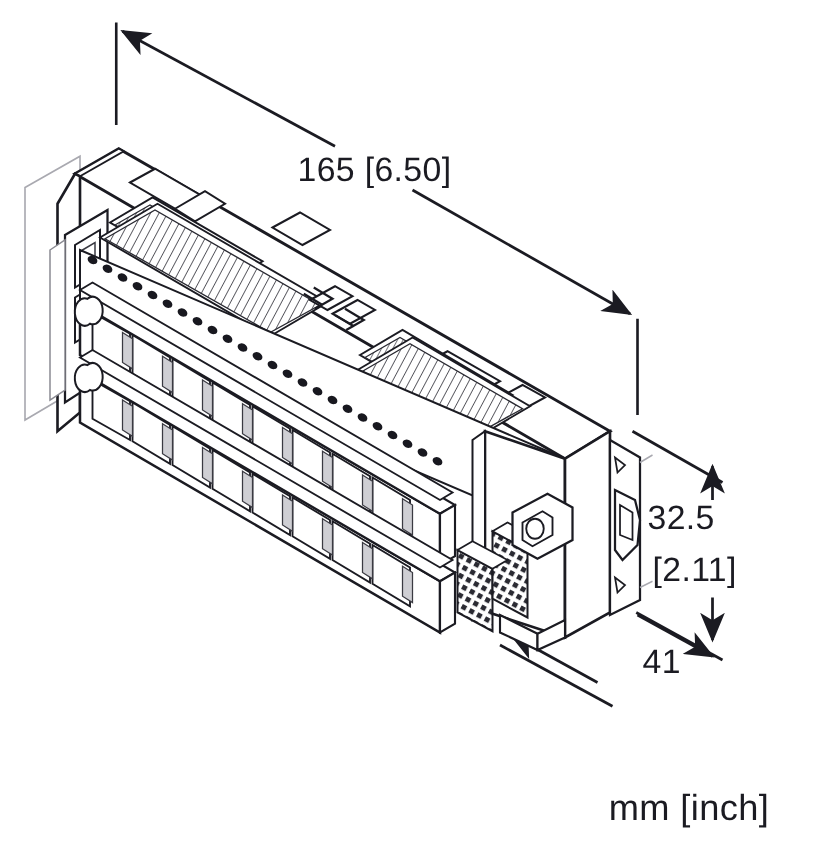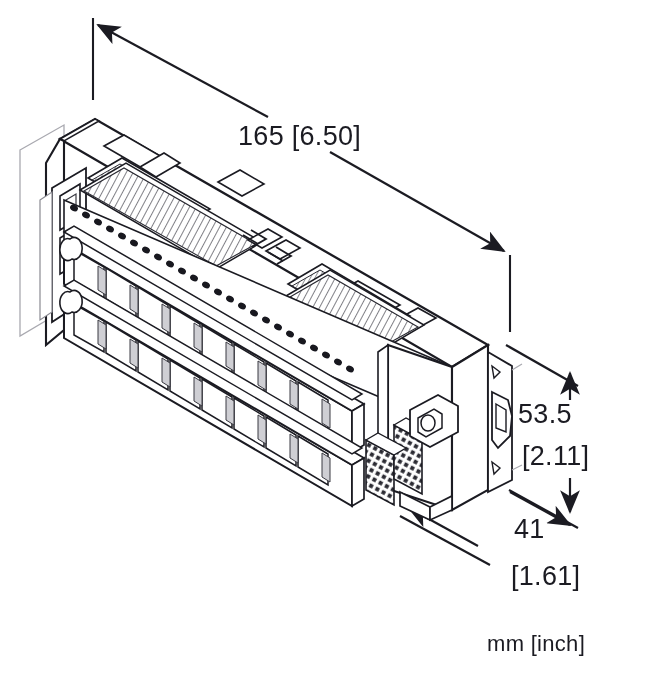--- a/index.html
+++ b/index.html
@@ -30,21 +30,21 @@
     font-weight: 400;
     letter-spacing: 0.3px;
     white-space: nowrap;
     line-height: 1.05;
   }
   #dim-length-label { left: 238px; top: 122px; }
   #dim-height-label { left: 518px; top: 400px; }
   #dim-height-sub-label { left: 522px; top: 442px; }
   #dim-depth-label { left: 514px; top: 515px; }
   #dim-depth-sub-label { left: 511px; top: 562px; }
-  #units-caption { left: 487px; top: 632px; font-size: 22px; text-align: center; }
+  #units-caption { left: 487px; top: 632px; font-size: 29px; text-align: center; }
 </style>
 </head>
 <body>
 
 <div id="page">
 
   <svg id="drawing-svg" viewBox="0 0 660 691">
     <defs>
       <marker id="arrowFilled" viewBox="0 0 12 10" refX="11" refY="5" markerWidth="11" markerHeight="9" orient="auto-start-reverse">
         <path d="M0,0 L12,5 L0,10 L3,5 Z" fill="#1b1b22"></path>
@@ -266,23 +266,22 @@
 
       <g fill="none" stroke="#a9a9b0" stroke-width="1.2">
         <path d="M512,370 L522,364"></path>
         <path d="M512,470 L522,465"></path>
       </g>
     </g>
   </svg>
 
   <div class="dim-text" id="dim-length-label">165 [6.50]</div>
 
-  <div class="dim-text" id="dim-height-label">53.5</div>
+  <div class="dim-text" id="dim-height-label">32.5</div>
 
   <div class="dim-text" id="dim-height-sub-label">[2.11]</div>
 
   <div class="dim-text" id="dim-depth-label">41</div>
 
-  <div class="dim-text" id="dim-depth-sub-label">[1.61]</div>
 
   <div class="dim-text" id="units-caption">mm [inch]</div>
 
 </div>
 
 </body></html>

